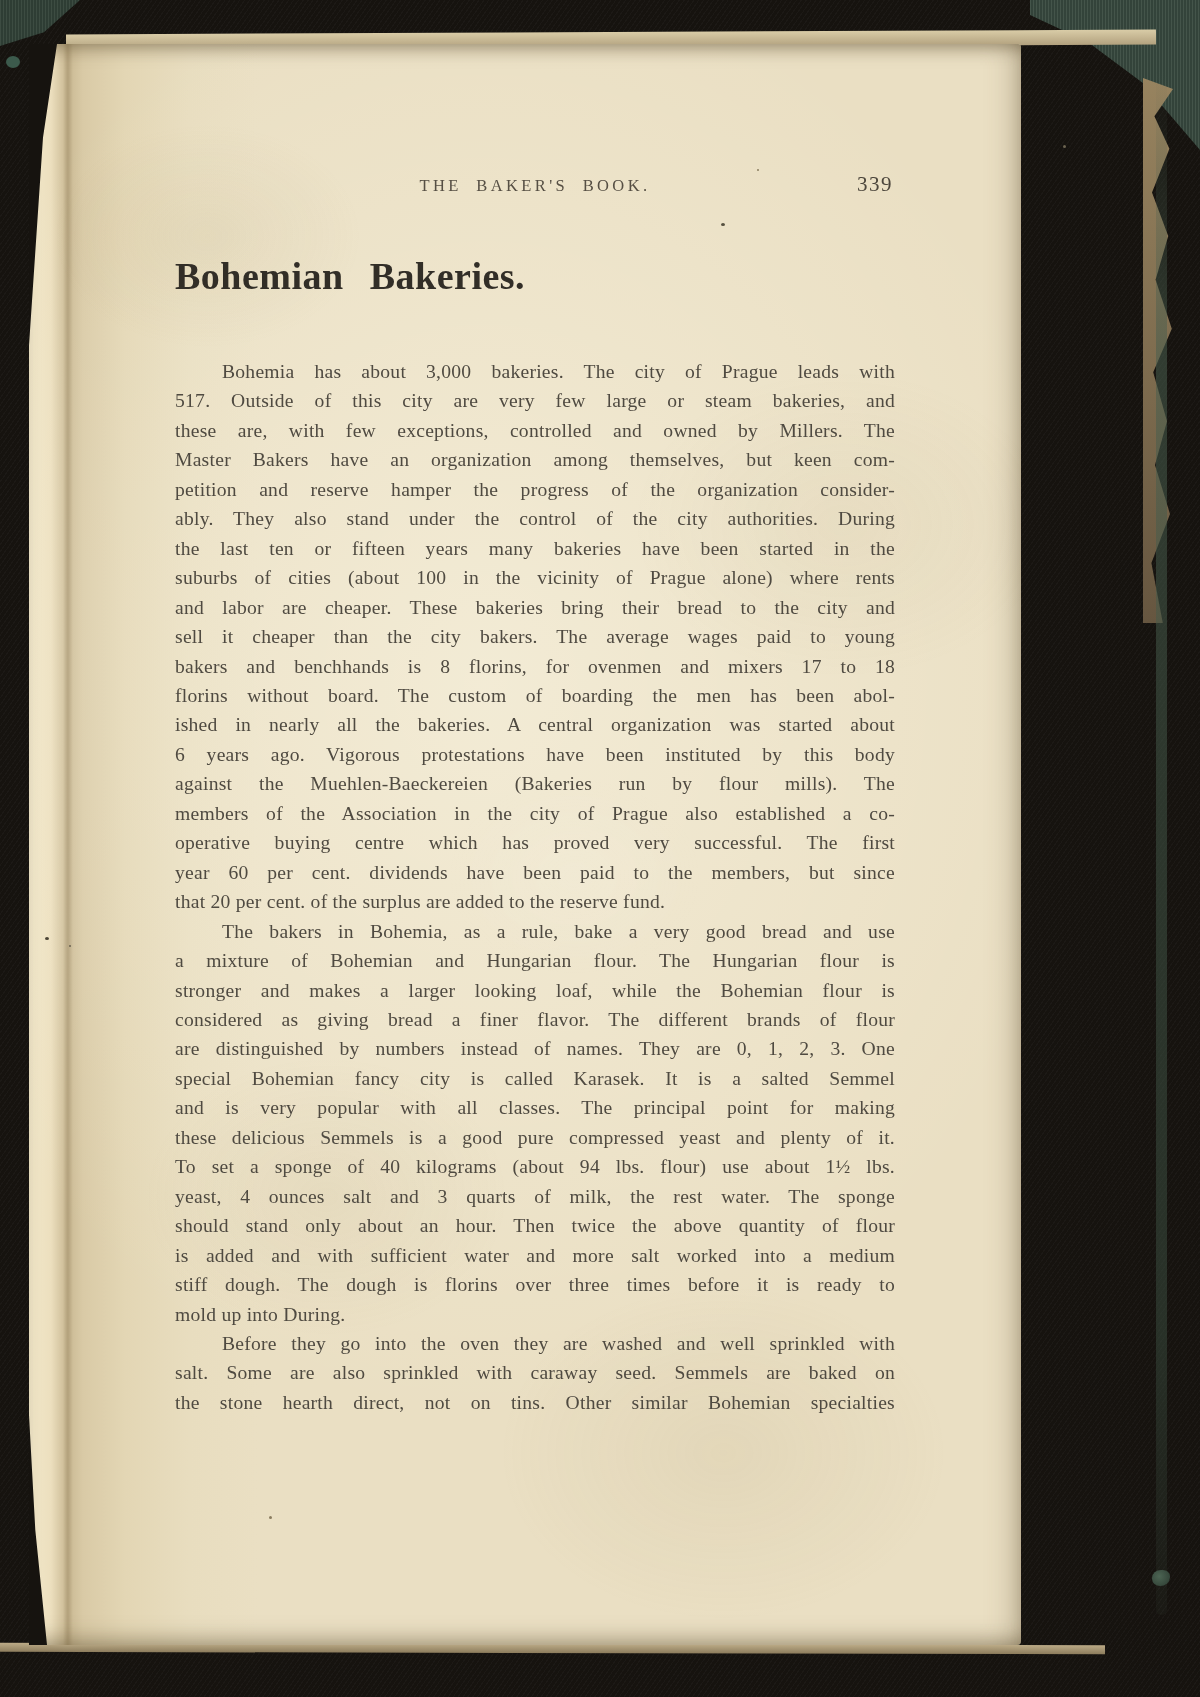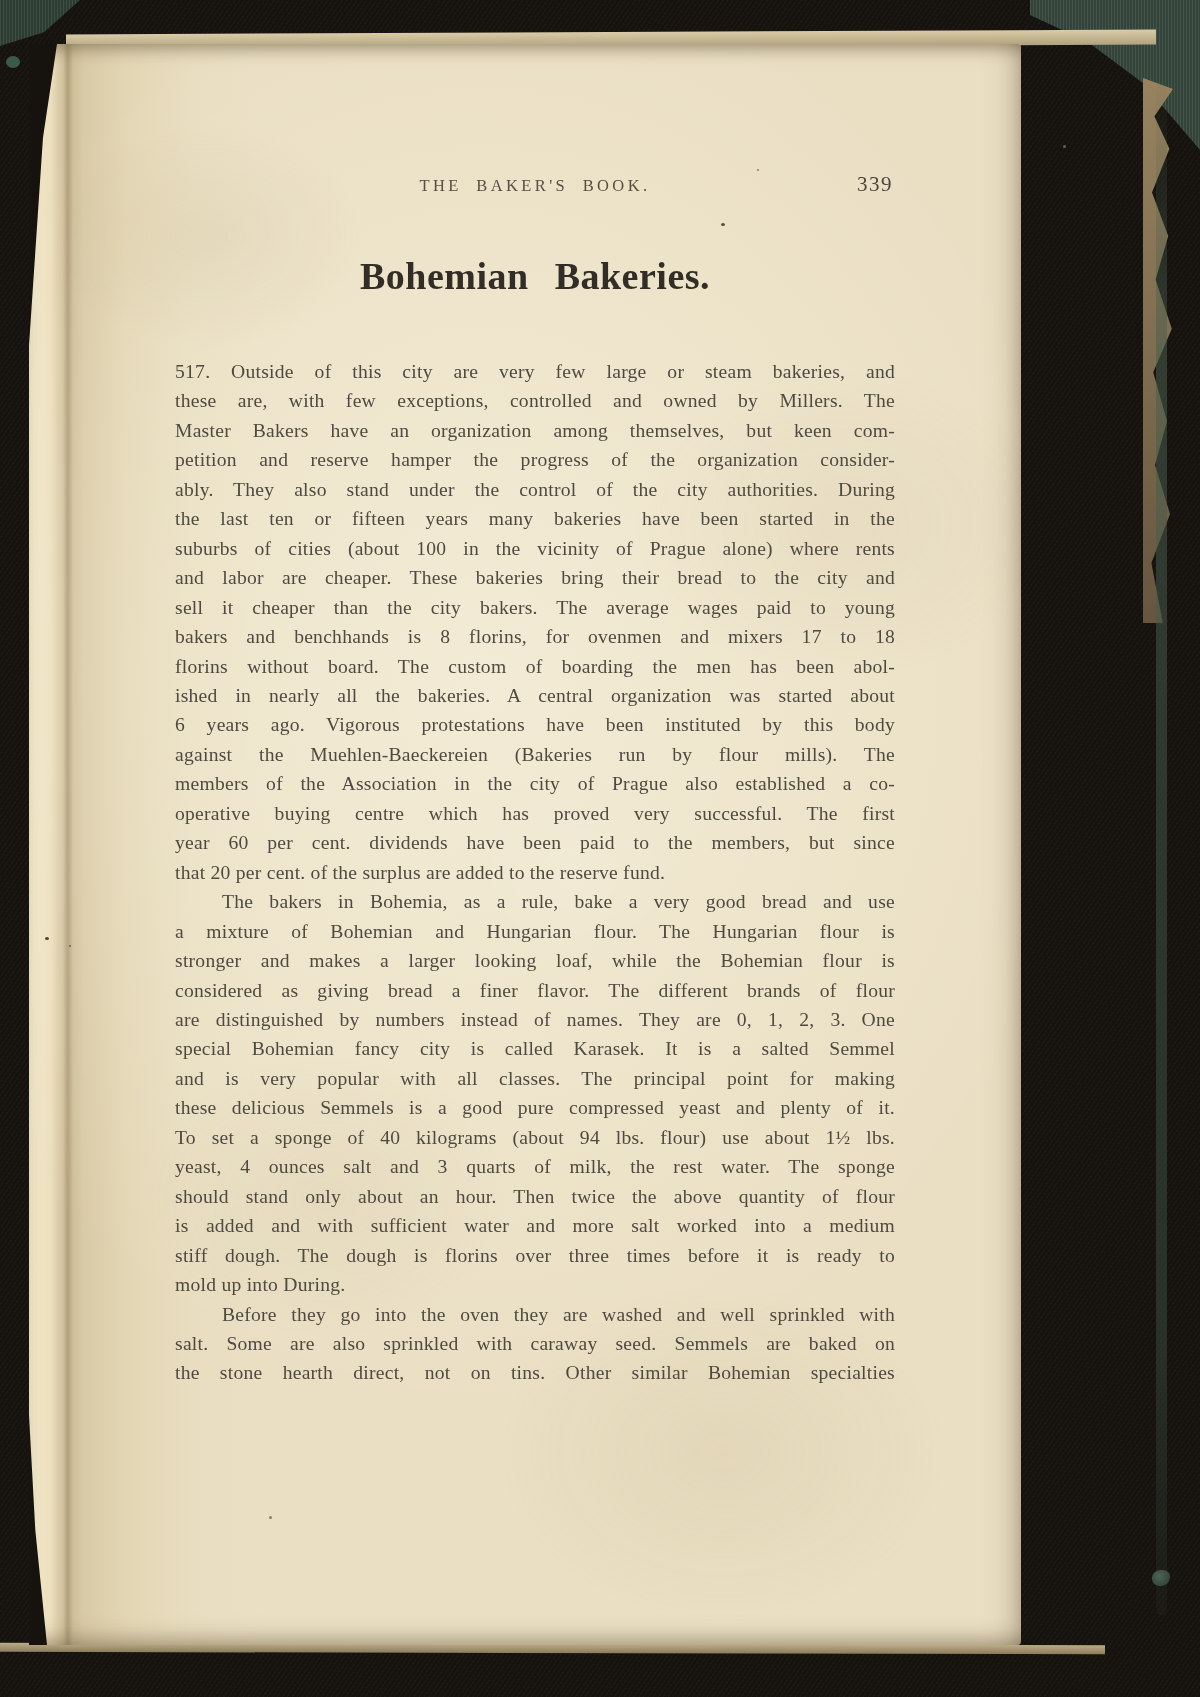--- a/index.html
+++ b/index.html
@@ -108,21 +108,21 @@
     display:block;text-align:center;
     font-size:16.5px;letter-spacing:3.4px;word-spacing:7px;
     color:#564f44;
   }
   .page-number{
     position:absolute;right:2px;top:-4px;
     font-size:21px;letter-spacing:1.5px;color:#4c463c;
   }
   .chapter-title{
     position:absolute;left:146px;top:210px;width:720px;margin:0;z-index:4;
-    text-align:center;font-size:38px;font-weight:bold;
+    font-size:38px;font-weight:bold;
     letter-spacing:0.5px;word-spacing:16px;color:#322e27;
   }
   .text-block{
     position:absolute;left:146px;top:313px;width:720px;z-index:4;
     font-size:19.6px;line-height:29.45px;letter-spacing:0.25px;
     color:#4f4a41;text-align:justify;
   }
   .text-block .line{text-align:justify;text-align-last:justify;}
   .text-block .line.indent{text-indent:47px;}
   .text-block .line.para-end{text-align-last:left;}
@@ -157,20 +157,21 @@
     <div class="gutter-crease"></div>
 
     <div class="running-head">
       <span class="running-title">THE BAKER'S BOOK.</span>
       <span class="page-number">339</span>
     </div>
 
     <h1 class="chapter-title">Bohemian Bakeries.</h1>
 
     <div class="text-block">
+        <div class="line indent">Bohemia has about 3,000 bakeries. The city of Prague leads with</div>
         <div class="line">517. Outside of this city are very few large or steam bakeries, and</div>
         <div class="line">these are, with few exceptions, controlled and owned by Millers. The</div>
         <div class="line">Master Bakers have an organization among themselves, but keen com-</div>
         <div class="line">petition and reserve hamper the progress of the organization consider-</div>
         <div class="line">ably. They also stand under the control of the city authorities. During</div>
         <div class="line">the last ten or fifteen years many bakeries have been started in the</div>
         <div class="line">suburbs of cities (about 100 in the vicinity of Prague alone) where rents</div>
         <div class="line">and labor are cheaper. These bakeries bring their bread to the city and</div>
         <div class="line">sell it cheaper than the city bakers. The average wages paid to young</div>
         <div class="line">bakers and benchhands is 8 florins, for ovenmen and mixers 17 to 18</div>

